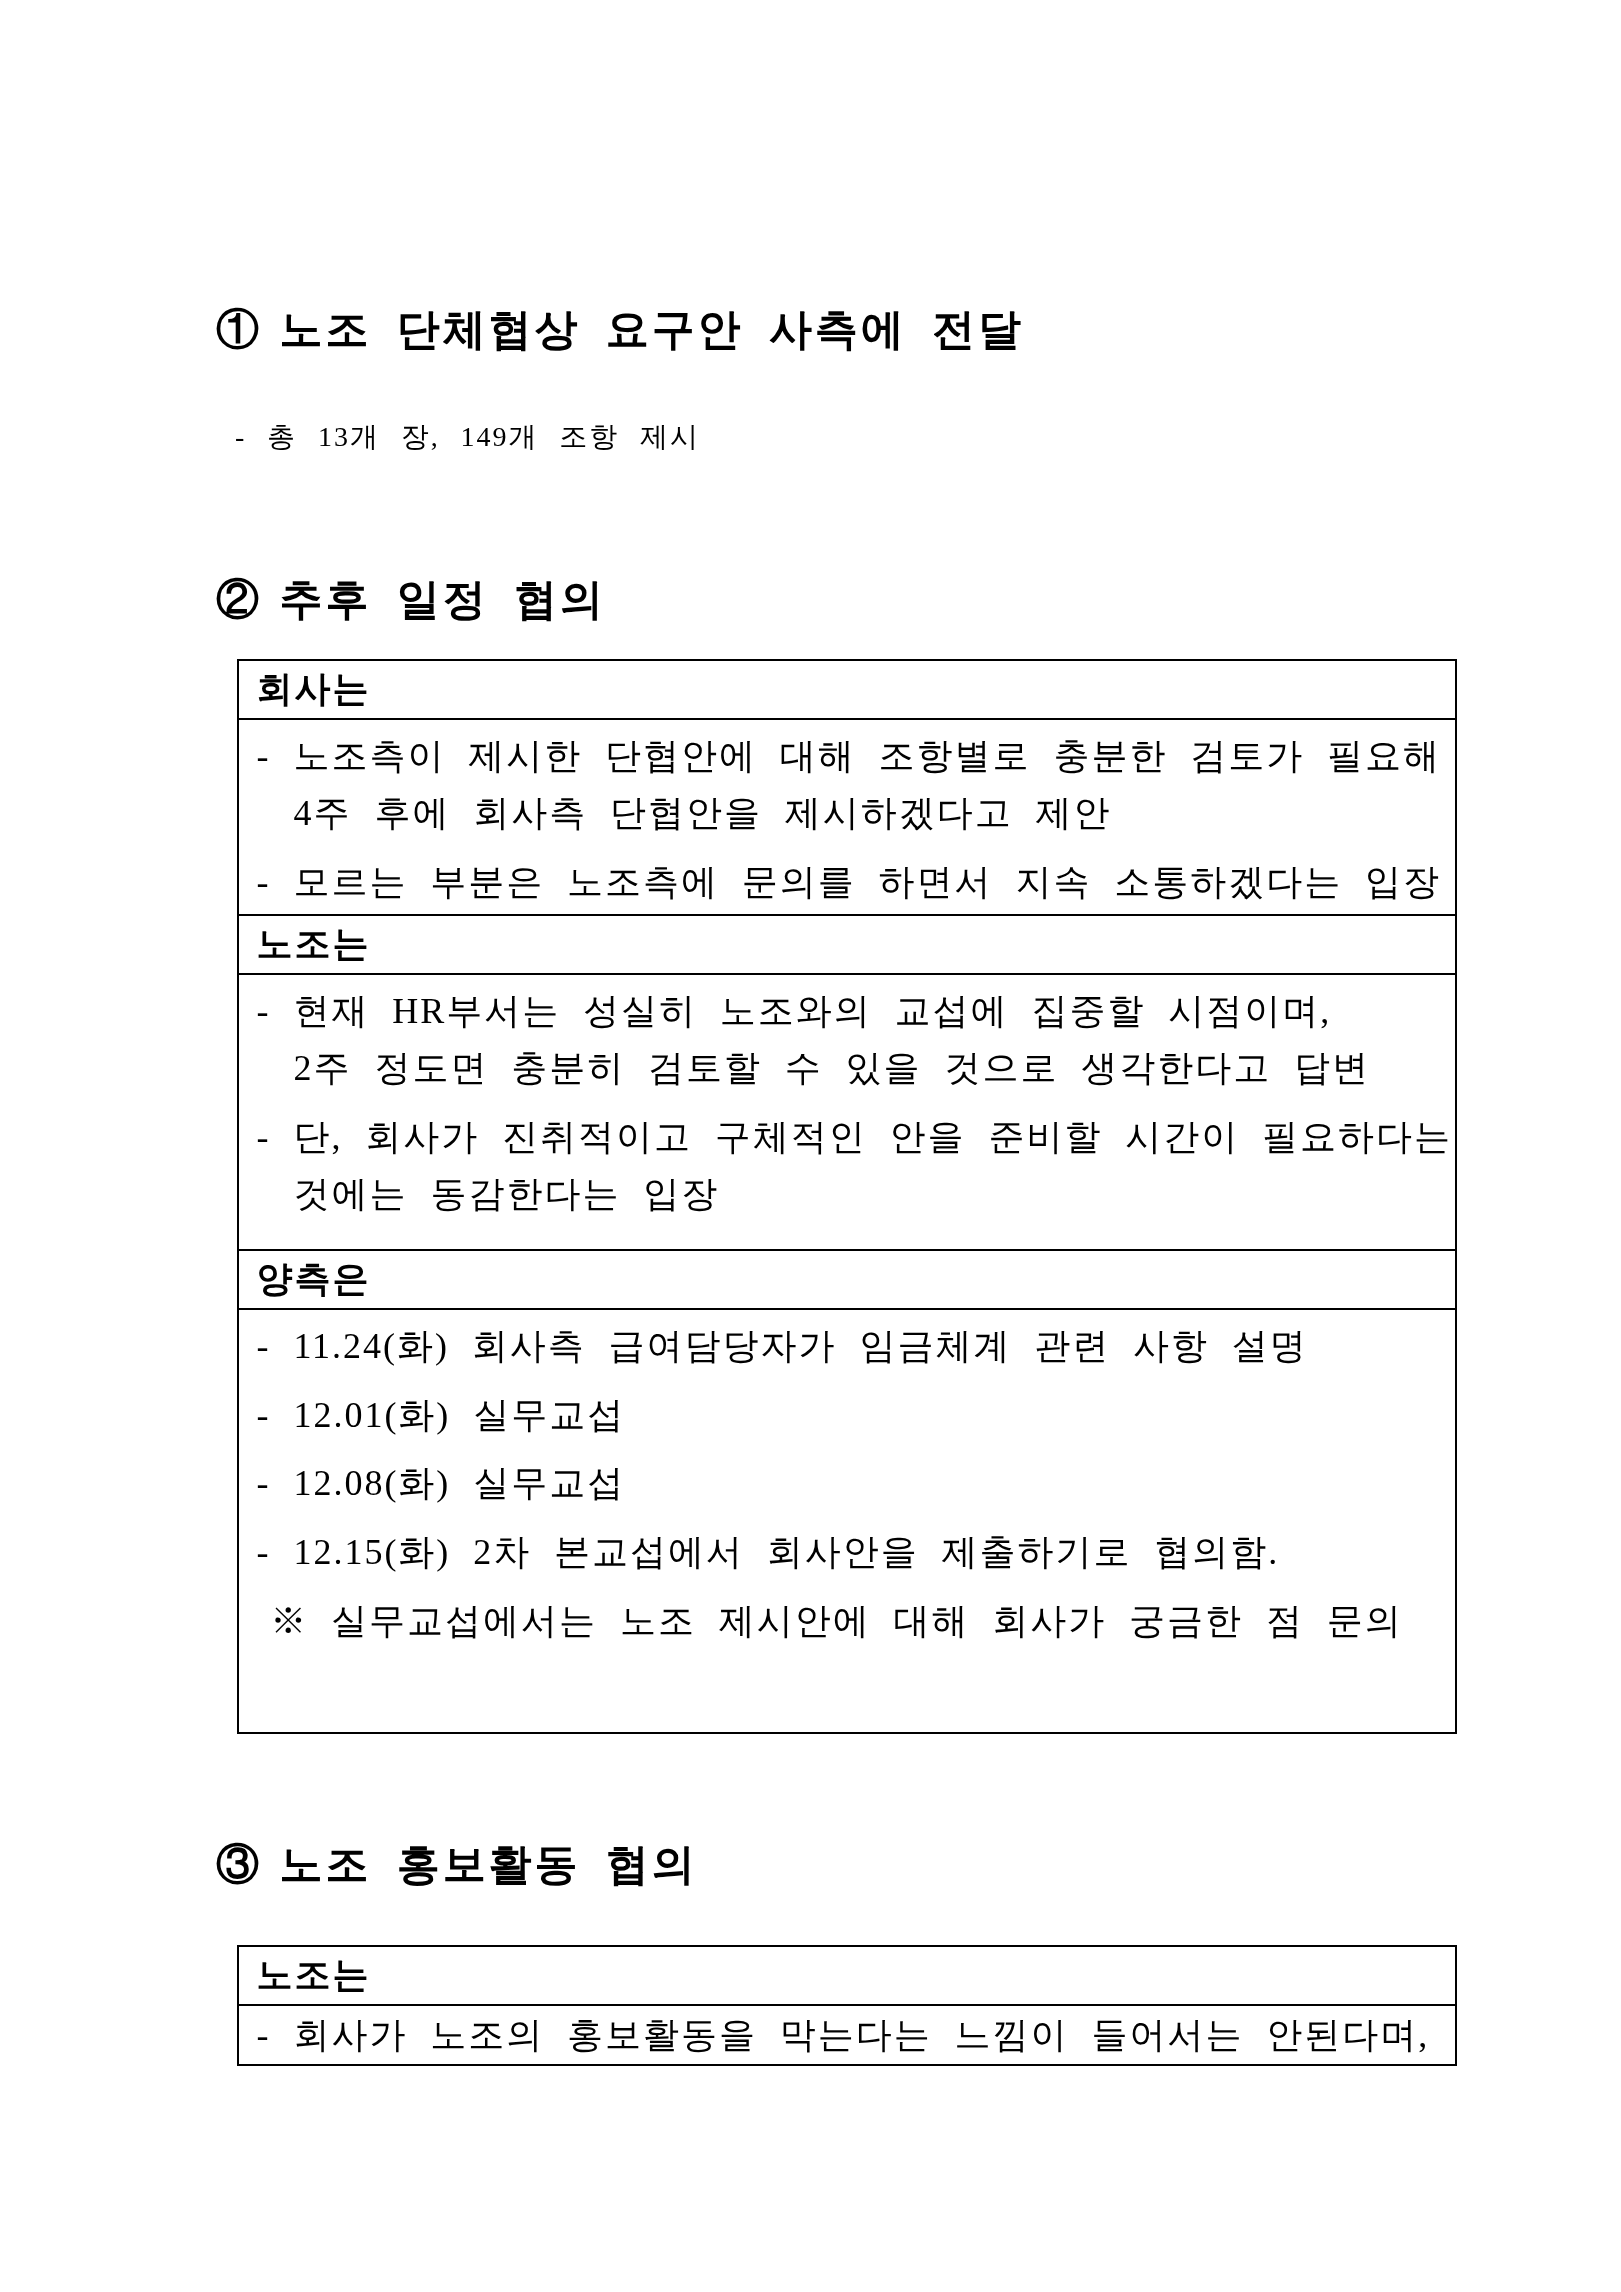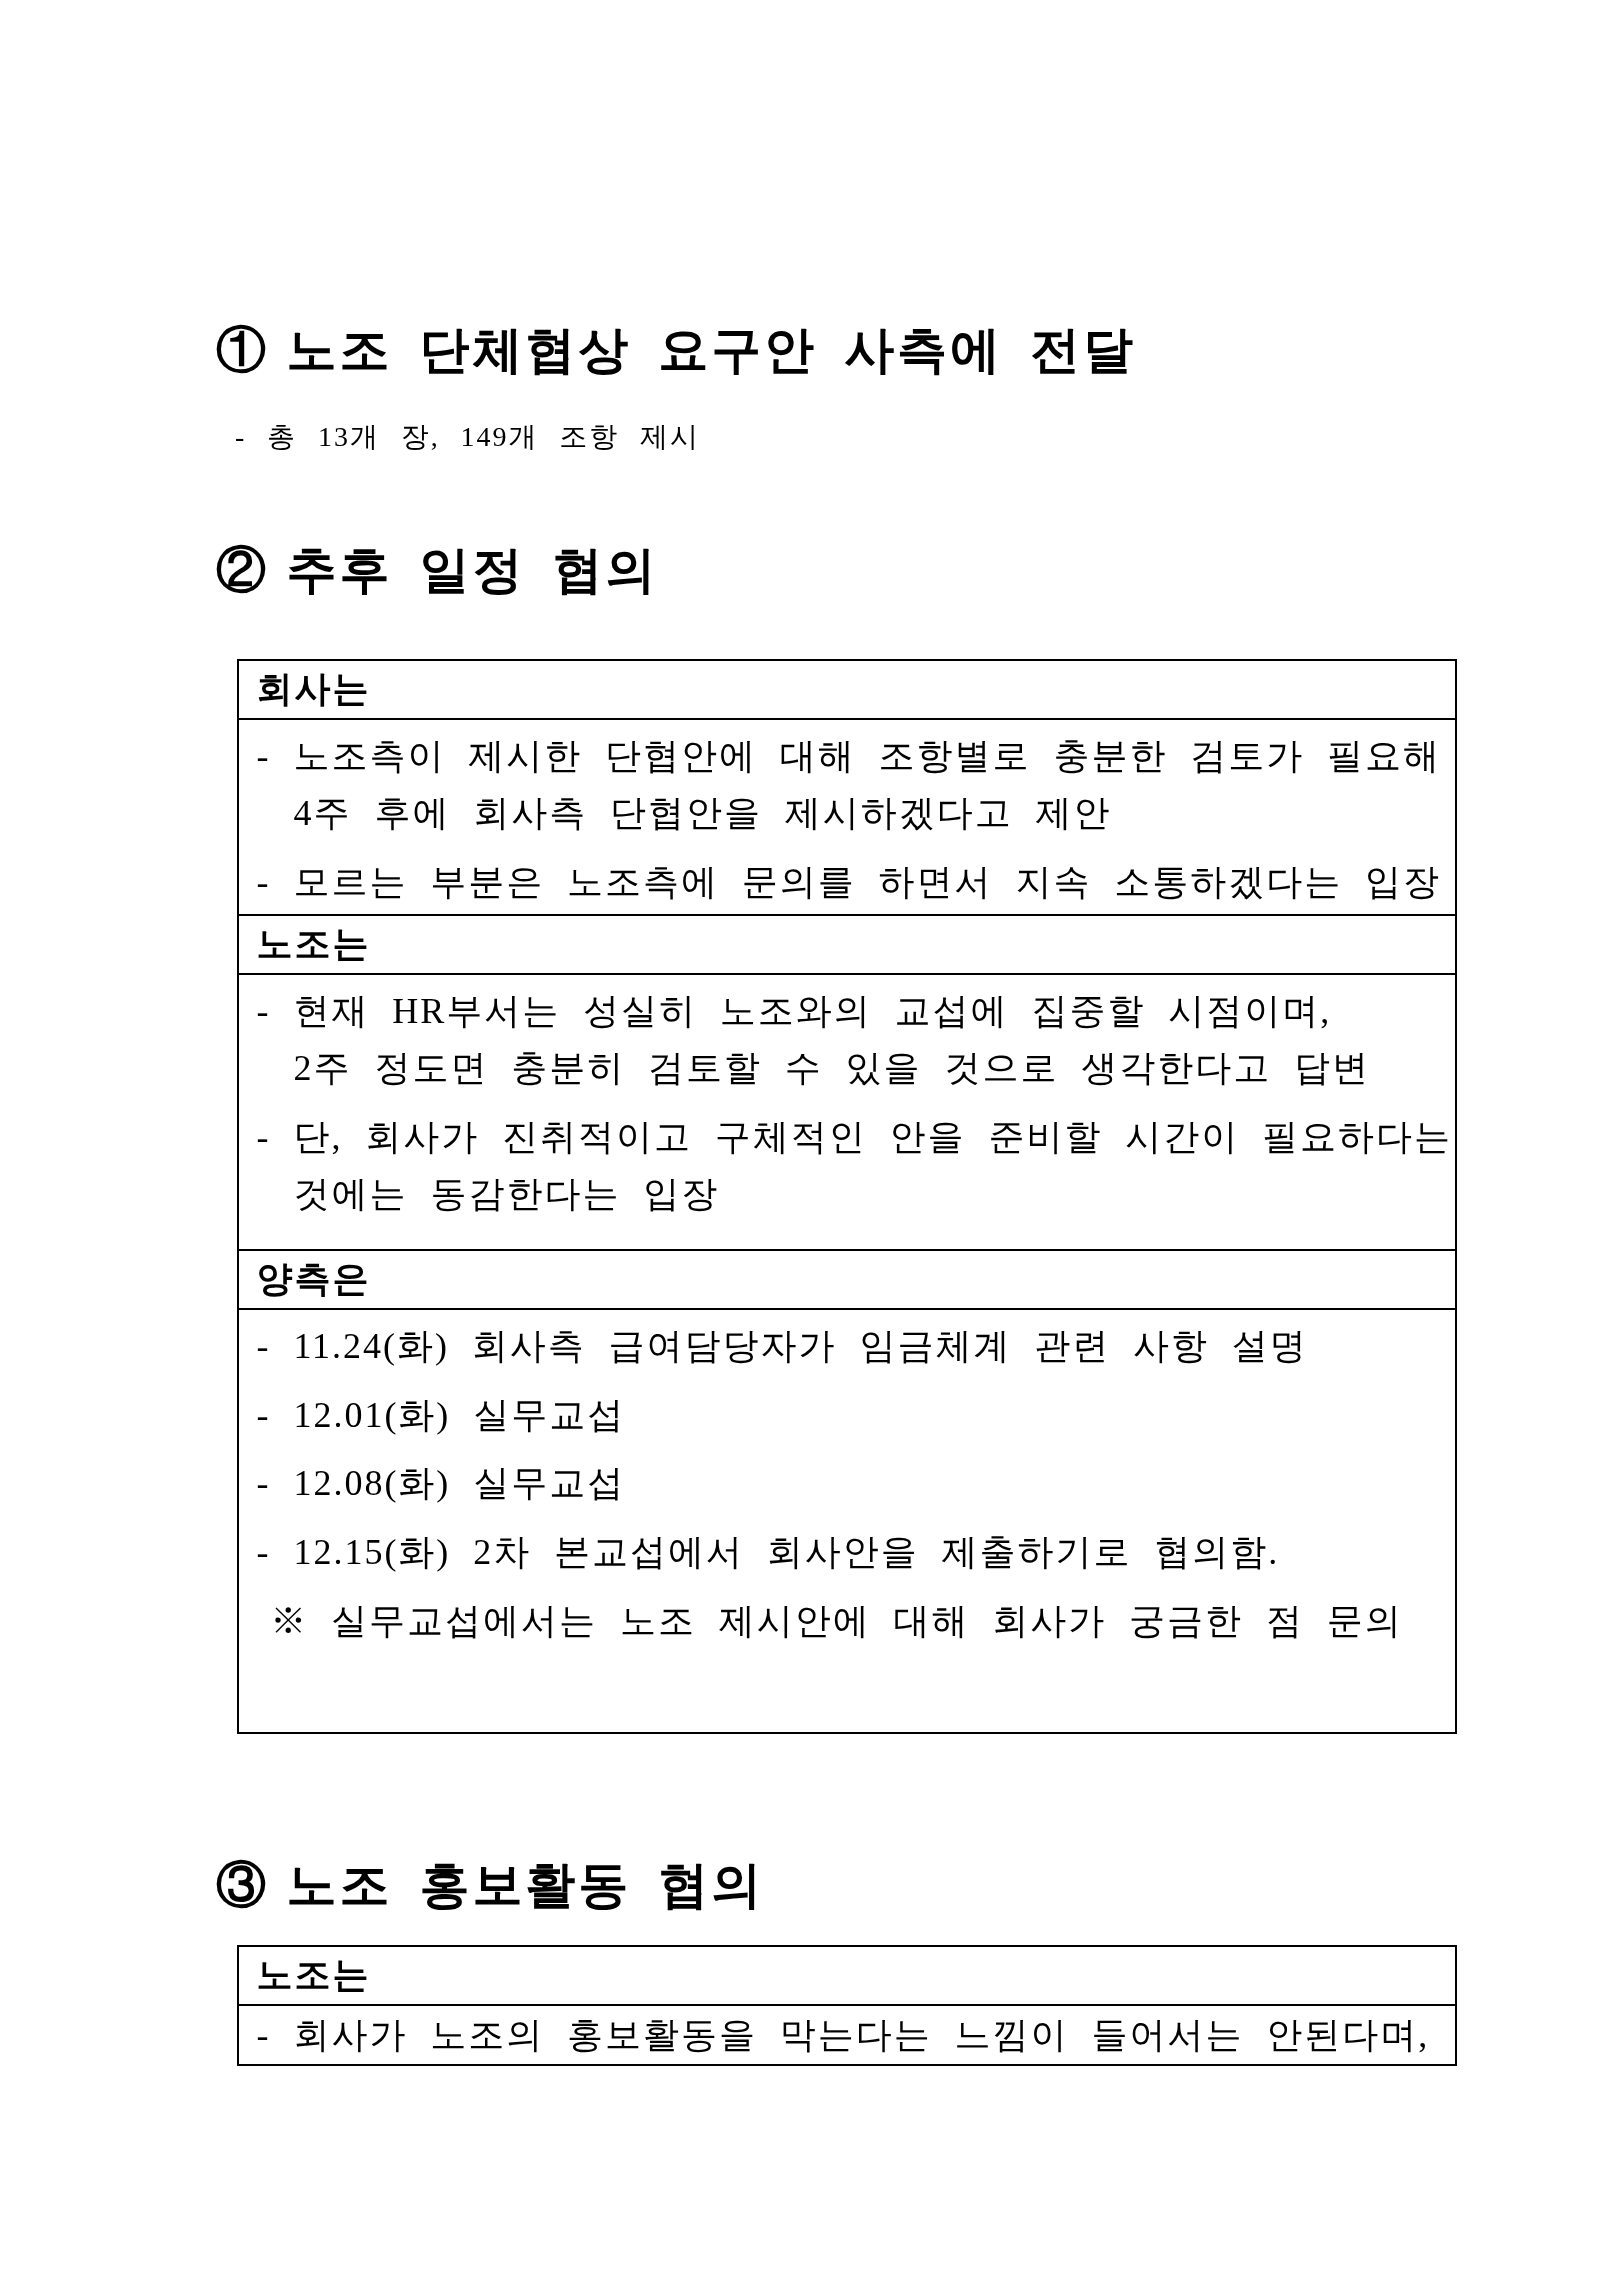--- a/index.html
+++ b/index.html
@@ -8,23 +8,23 @@
     width:1621px; height:2293px;
     font-family:"Liberation Serif","DejaVu Serif",serif;
     color:#000;
   }
   .page {
     position:relative; width:1621px; height:2293px;
     background:#ffffff; overflow:hidden;
   }
   .heading {
     position:absolute; left:216px;
-    font-size:50px; font-weight:700;
+    font-size:43px; font-weight:700;
     letter-spacing:2.9px; word-spacing:11.8px;
-    line-height:51px; white-space:nowrap;margin-top:21px;
+    line-height:51px; white-space:nowrap;
   }
   .heading .num { margin-right:17.6px; font-weight:700; }
   .bullet-intro {
     position:absolute; left:235px;
     font-size:28px; letter-spacing:2px; word-spacing:11.8px;
     line-height:49px; white-space:nowrap;
   }
   .tbl {
     position:absolute; left:237px; width:1220px;
     border:2px solid #000; background:#fff;
@@ -58,21 +58,21 @@
 </head>
 <body>
 
 <div class="page">
 
   <div class="heading" style="top:304px;">
     <span class="num">①</span><span>노조 단체협상 요구안 사측에 전달</span>
   </div>
   <div class="bullet-intro" style="top:412px;">- 총 13개 장, 149개 조항 제시</div>
 
-  <div class="heading" style="top:524px;">
+  <div class="heading" style="top:574px;">
     <span class="num">②</span><span>추후 일정 협의</span>
   </div>
 
   <div class="tbl" style="top:659px;">
 
     <div class="row-h">
       <span>회사는</span>
     </div>
     <div class="row-b h200">
       <div class="para">

